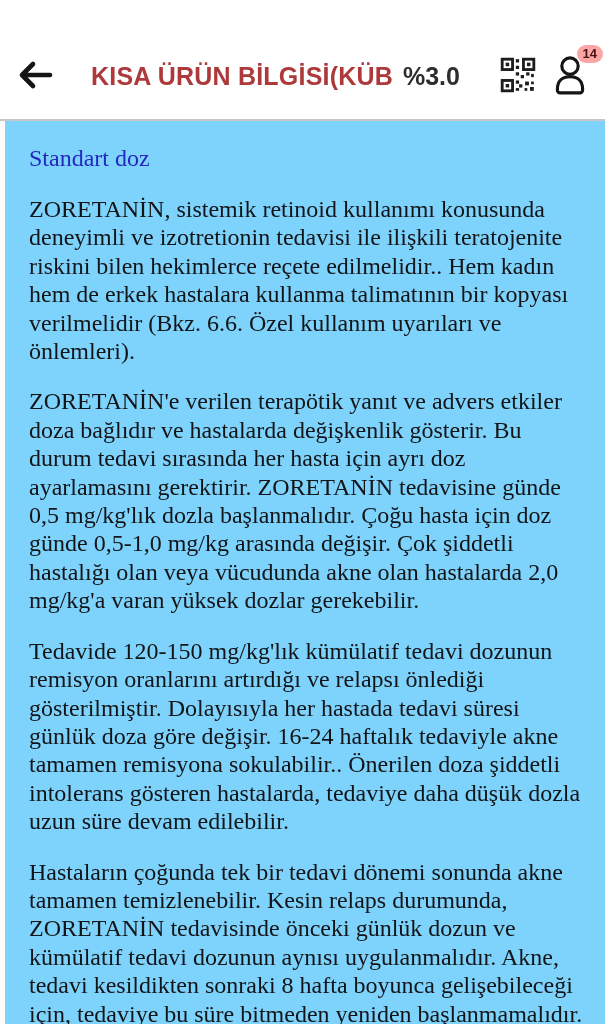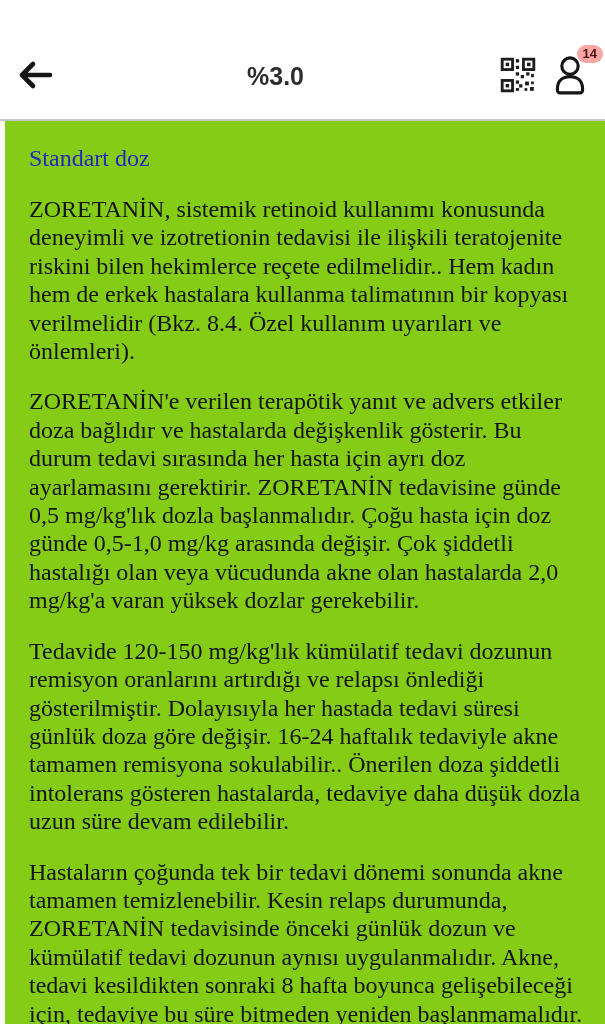--- a/index.html
+++ b/index.html
@@ -25,21 +25,21 @@
   .badge {
     position:absolute; top:-9px; right:-12px;
     background:#fca5a5; color:#4d1113;
     font-size:13px; font-weight:700; line-height:13px;
     padding:2px 6px 3px; border-radius:10px;
   }
 
   
   .content {
     flex:1; box-sizing:border-box; overflow:hidden;
-    background:#84cc16;
+    background:#7dd3fc;
     border-left:5px solid #fbfbfb;
     padding:22px 22px 0 24px;
     font-family:"Liberation Serif", serif;
     color:#131417;
   }
   .section-link {
     display:inline-block;
     color:#2527be; font-size:24px; line-height:30px;
     text-decoration:none; cursor:pointer;
   }
@@ -54,20 +54,21 @@
 
     <div class="back-btn">
       <span>
         <svg width="38" height="32" viewBox="0 0 38 32">
           <path d="M34 16 H8 M17 5 L6 16 L17 27" fill="none" stroke="#151515" stroke-width="4.6" stroke-linecap="round" stroke-linejoin="round"></path>
         </svg>
       </span>
     </div>
 
     <div class="title-wrap">
+      <span class="title">KISA ÜRÜN BİLGİSİ(KÜB</span>
       <span class="percent">%3.0</span>
     </div>
 
     <div class="icon-btn">
       <span>
         <svg width="36" height="36" viewBox="0 0 33 33">
           <g fill="none" stroke="#1d1d1d" stroke-width="2.6">
             <rect x="2" y="2" width="9.5" height="9.5"></rect>
             <rect x="21.5" y="2" width="9.5" height="9.5"></rect>
             <rect x="2" y="21.5" width="9.5" height="9.5"></rect>
@@ -103,21 +104,21 @@
       </span>
       <span class="badge">14</span>
     </div>
 
   </div>
 
   <div class="content">
 
     <a class="section-link">Standart doz</a>
 
-    <p>ZORETANİN, sistemik retinoid kullanımı konusunda deneyimli ve izotretionin tedavisi ile ilişkili teratojenite riskini bilen hekimlerce reçete edilmelidir.. Hem kadın hem de erkek hastalara kullanma talimatının bir kopyası verilmelidir (Bkz. 8.4. Özel kullanım uyarıları ve önlemleri).</p>
+    <p>ZORETANİN, sistemik retinoid kullanımı konusunda deneyimli ve izotretionin tedavisi ile ilişkili teratojenite riskini bilen hekimlerce reçete edilmelidir.. Hem kadın hem de erkek hastalara kullanma talimatının bir kopyası verilmelidir (Bkz. 6.6. Özel kullanım uyarıları ve önlemleri).</p>
     <p>ZORETANİN'e verilen terapötik yanıt ve advers etkiler doza bağlıdır ve hastalarda değişkenlik gösterir. Bu durum tedavi sırasında her hasta için ayrı doz ayarlamasını gerektirir. ZORETANİN tedavisine günde 0,5 mg/kg'lık dozla başlanmalıdır. Çoğu hasta için doz günde 0,5-1,0 mg/kg arasında değişir. Çok şiddetli hastalığı olan veya vücudunda akne olan hastalarda 2,0 mg/kg'a varan yüksek dozlar gerekebilir.</p>
     <p>Tedavide 120-150 mg/kg'lık kümülatif tedavi dozunun remisyon oranlarını artırdığı ve relapsı önlediği gösterilmiştir. Dolayısıyla her hastada tedavi süresi günlük doza göre değişir. 16-24 haftalık tedaviyle akne tamamen remisyona sokulabilir.. Önerilen doza şiddetli intolerans gösteren hastalarda, tedaviye daha düşük dozla uzun süre devam edilebilir.</p>
     <p>Hastaların çoğunda tek bir tedavi dönemi sonunda akne tamamen temizlenebilir. Kesin relaps durumunda, ZORETANİN tedavisinde önceki günlük dozun ve kümülatif tedavi dozunun aynısı uygulanmalıdır. Akne, tedavi kesildikten sonraki 8 hafta boyunca gelişebileceği için, tedaviye bu süre bitmeden yeniden başlanmamalıdır.</p>
 
     
 
   </div>
 
 </div>
 

